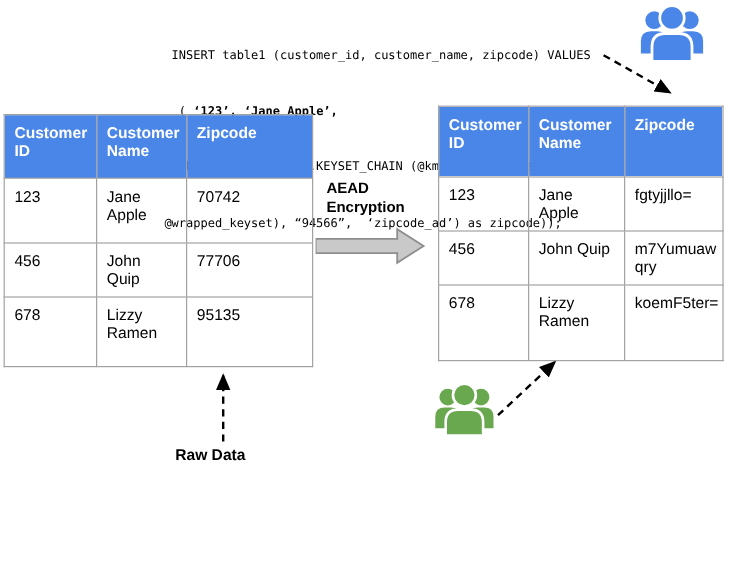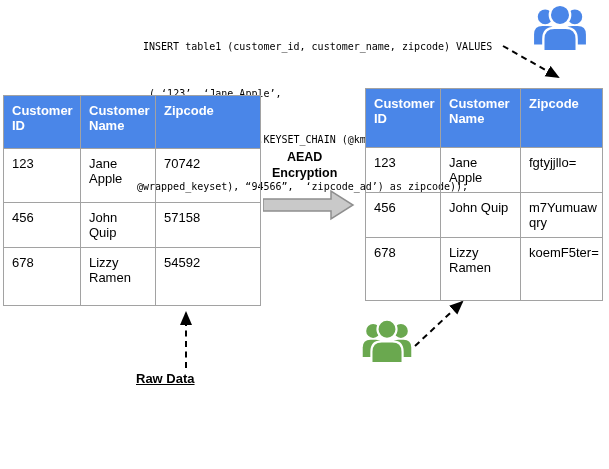--- a/index.html
+++ b/index.html
@@ -7,21 +7,21 @@
     position:relative;width:609px;height:469px;background:#ffffff;
     font-family:"Liberation Sans",sans-serif;overflow:hidden;
   }
   
   .code{
     position:absolute;white-space:pre;color:#000;
     font-family:"DejaVu Sans Mono",monospace;font-size:10px;
   }
   .code-insert{left:137px;top:8px;line-height:15.5px;}
   .code-select{left:375px;top:372px;line-height:14.3px;}
-  .code .bold{font-weight:normal;}
+  .code .bold{font-weight:bold;}
   
   table.tbl{
     position:absolute;border-collapse:collapse;table-layout:fixed;
     font-size:13px;color:#000;border:1.5px solid #8e8e8e;
   }
   .tbl th,.tbl td{
     border:1px solid #a2a2a2;vertical-align:top;padding:7px 8px;
     white-space:pre-line;overflow:hidden;text-align:left;font-weight:normal;
   }
   .tbl th{background:#4a86e8;color:#ffffff;font-weight:bold;}
@@ -30,22 +30,22 @@
   .tbl-left tr.hrow{height:53px;}
   .tbl-left tr.r1{height:54px;}
   .tbl-left tr.r2{height:35px;}
   .tbl-left tr.r3{height:58px;}
   .tbl-right tr.hrow{height:59px;}
   .tbl-right tr.r1{height:38px;}
   .tbl-right tr.r2{height:45px;}
   .tbl-right tr.r3{height:63px;}
   
   .lbl{position:absolute;color:#000;font-weight:bold;}
-  .lbl-aead{left:272px;top:149px;font-size:12.5px;line-height:16px;white-space:pre-line;text-align:center;}
-  .lbl-raw{left:136px;top:371px;width:84px;font-size:13px;text-decoration:underline;}
+  .lbl-aead{left:272px;top:149px;font-size:12.5px;line-height:16px;white-space:pre-line;}
+  .lbl-raw{left:146px;top:371px;width:84px;font-size:13px;}
   
   .icon{position:absolute;}
   .icon-users-blue{left:532px;top:2px;}
   .icon-users-green{left:361px;top:316px;}
   .users-blue .pp{fill:#4a86e8;}
   .users-green .pp{fill:#6aa84f;}
   .users .front{stroke:#ffffff;stroke-width:2.5;}
   .overlay{position:absolute;left:0;top:0;pointer-events:none;}
   .dash{stroke:#000;stroke-width:2;fill:none;stroke-dasharray:6 4.5;}
   .blockarrow{position:absolute;left:263px;top:189px;}
@@ -99,27 +99,27 @@
     </thead>
     <tbody>
       <tr class="r1">
         <td>123</td>
         <td>Jane Apple</td>
         <td>70742</td>
       </tr>
       <tr class="r2">
         <td>456</td>
         <td>John Quip</td>
-        <td>57158</td>
+        <td>77706</td>
       </tr>
       <tr class="r3">
         <td>678</td>
         <td>Lizzy
 Ramen</td>
-        <td>54592</td>
+        <td>95135</td>
       </tr>
     </tbody>
   </table>
 
   <table class="tbl tbl-right">
     <colgroup>
         <col style="width:75px">
         <col style="width:80px">
         <col style="width:82px">
       </colgroup>

